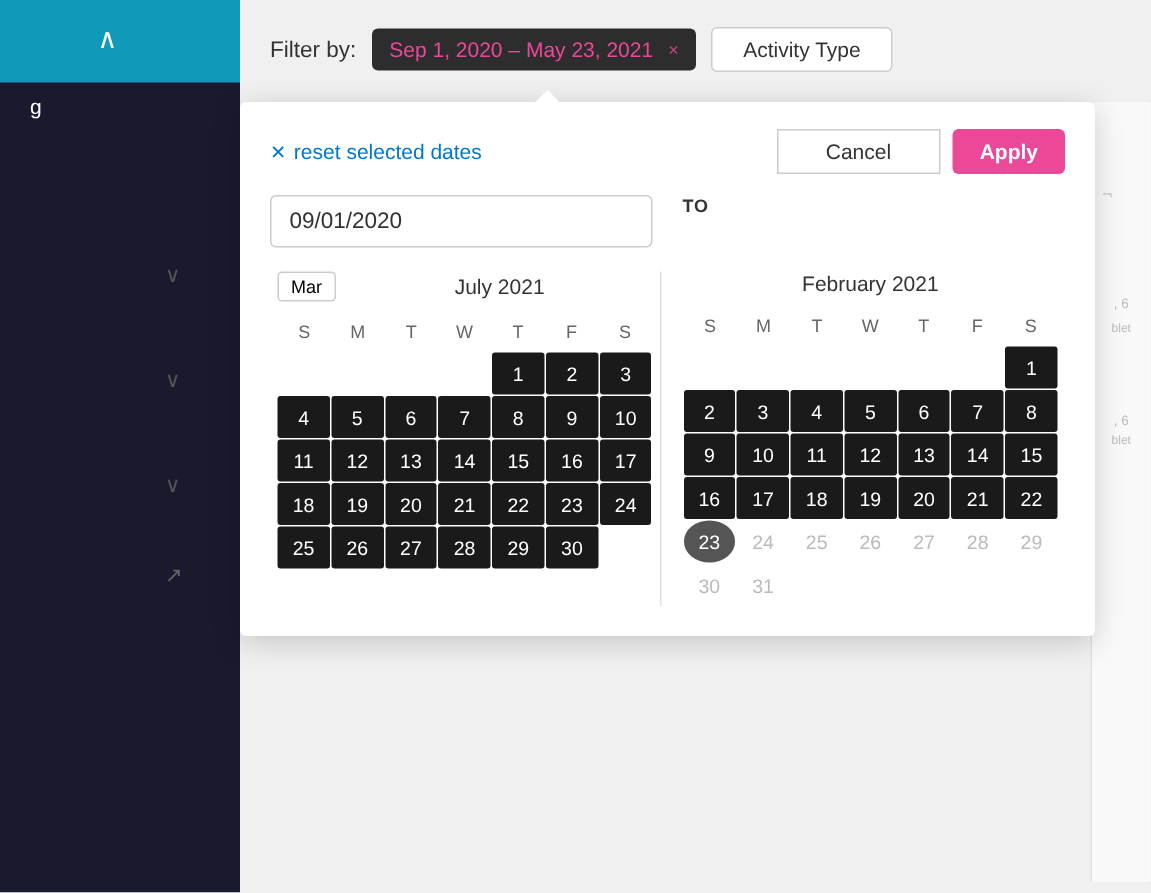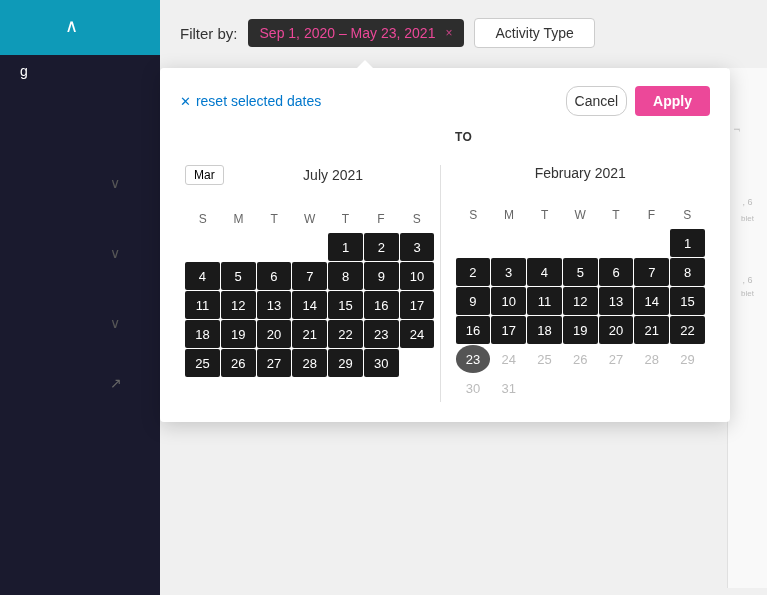--- a/index.html
+++ b/index.html
@@ -130,22 +130,22 @@
       color: #0077cc;
       font-size: 13px;
     }
     .popup-actions {
       display: flex;
       gap: 8px;
     }
     .cancel-btn {
       border: 1px solid #ccc;
       background: white;
-      border-radius: 12px;
-      padding: 6px 8px;
+      border-radius: 0;
+      padding: 6px 32px;
       font-size: 14px;
       color: #333;
       cursor: pointer;
     }
     .apply-btn {
       border: none;
       background: #ec4899;
       color: white;
       border-radius: 4px;
       padding: 6px 18px;
@@ -191,21 +191,21 @@
       padding: 0 5px;
     }
     .calendar + .calendar {
       border-left: 1px solid #e0e0e0;
       padding-left: 15px;
     }
 
     .cal-header {
       display: flex;
       align-items: center;
-      margin-bottom: 24px;
+      margin-bottom: 10px;
     }
     .cal-nav-btn {
       border: 1px solid #ccc;
       background: white;
       border-radius: 3px;
       padding: 2px 8px;
       font-size: 12px;
       cursor: pointer;
       margin-right: 8px;
     }
@@ -302,20 +302,21 @@
       <span>reset selected dates</span>
     </div>
     <div class="popup-actions">
       <button class="cancel-btn">Cancel</button>
       <button class="apply-btn">Apply</button>
     </div>
   </div>
 
   <div class="date-inputs">
     <div class="date-field">
+      <input type="text" value="09/01/2020" style="">
     </div>
     <div class="date-field">
       <label>TO</label>
     </div>
   </div>
 
   <div class="calendars">
 
     <div class="calendar">
       <div class="cal-header">

